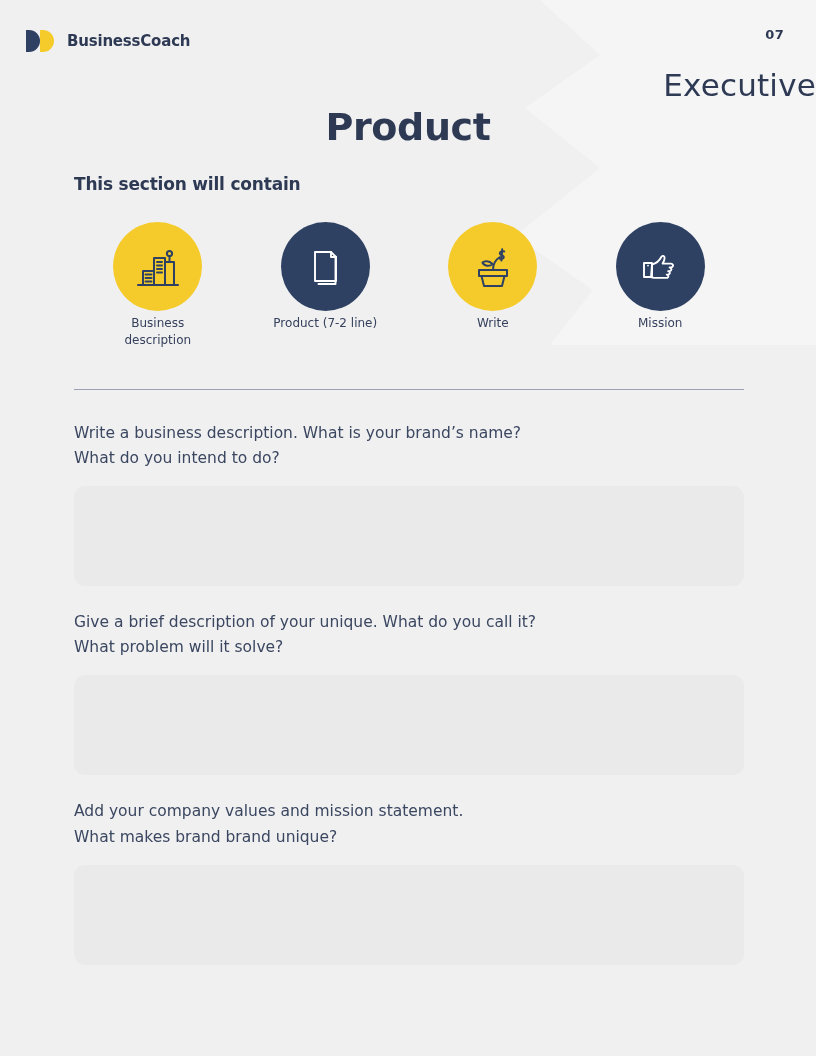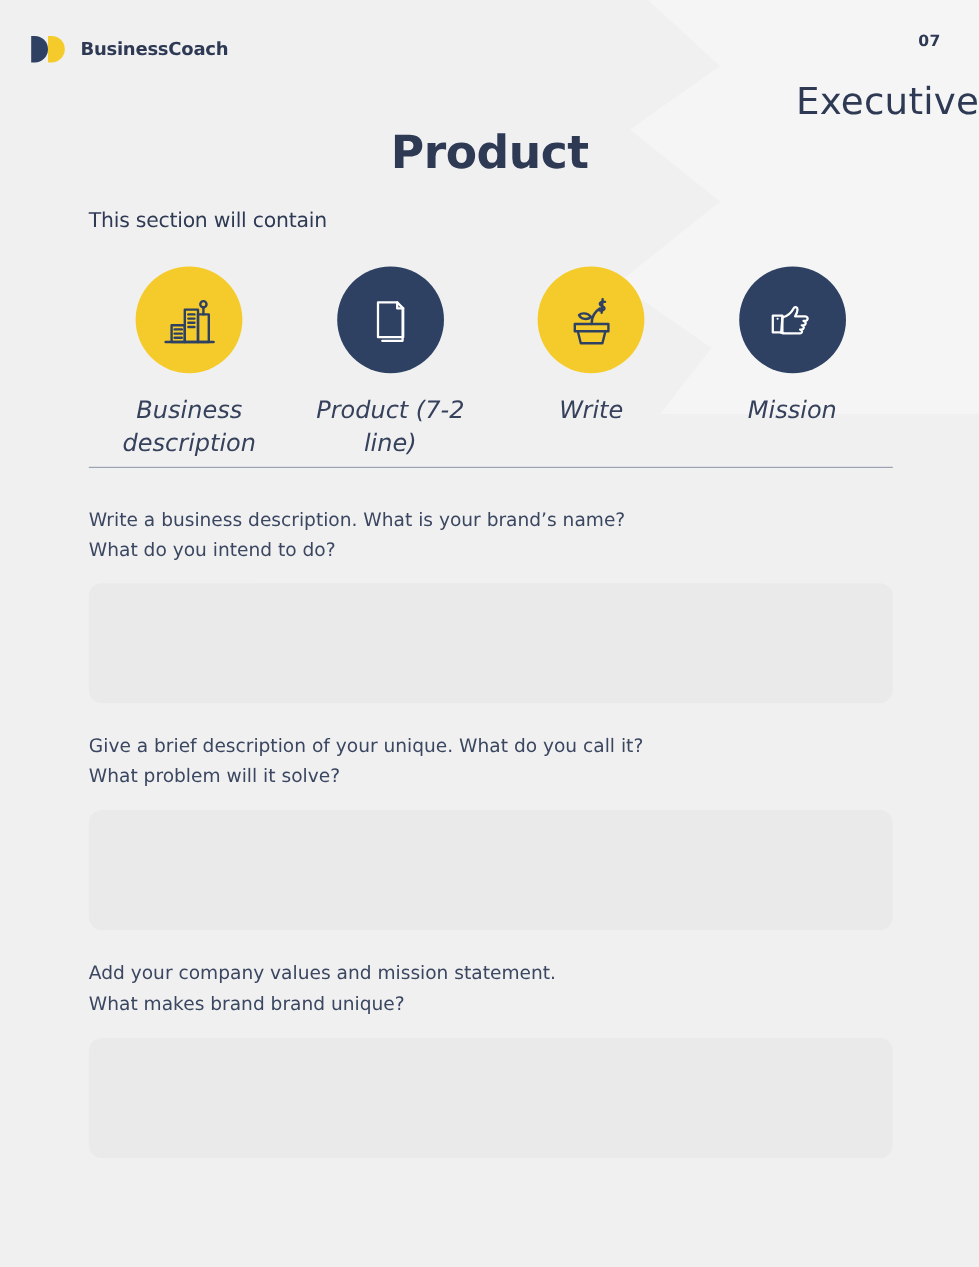--- a/index.html
+++ b/index.html
@@ -91,21 +91,21 @@
     letter-spacing: -0.4px;
     margin-top: 2px;
   }
 
   
   .section-kicker {
     position: absolute;
     left: 74px;
     top: 174px;
     font-size: 17px;
-    font-weight: 400;
+    font-weight: 700;
     color: #2e3a54;
     letter-spacing: -0.2px;
     z-index: 3;
   }
 
   
   .feature-row {
     position: absolute;
     left: 74px;
     top: 222px;
@@ -123,28 +123,27 @@
     width: 89px;
     height: 89px;
     border-radius: 50%;
     display: flex;
     align-items: center;
     justify-content: center;
   }
   .feature-circle.yellow { background: #f5cb2b; }
   .feature-circle.navy   { background: #2e4163; }
   .feature-label {
-    margin-top: 16px;
-    font-size: 20px;
+    margin-top: 4px;
+    font-size: 12px;
     font-weight: 400;
     color: #36415c;
     text-align: center;
     line-height: 1.42;
     white-space: pre-line;
-    font-style: italic;
   }
 
   
   .divider {
     position: absolute;
     left: 74px;
     top: 389px;
     width: 670px;
     height: 1px;
     background: #9aa2b4;

